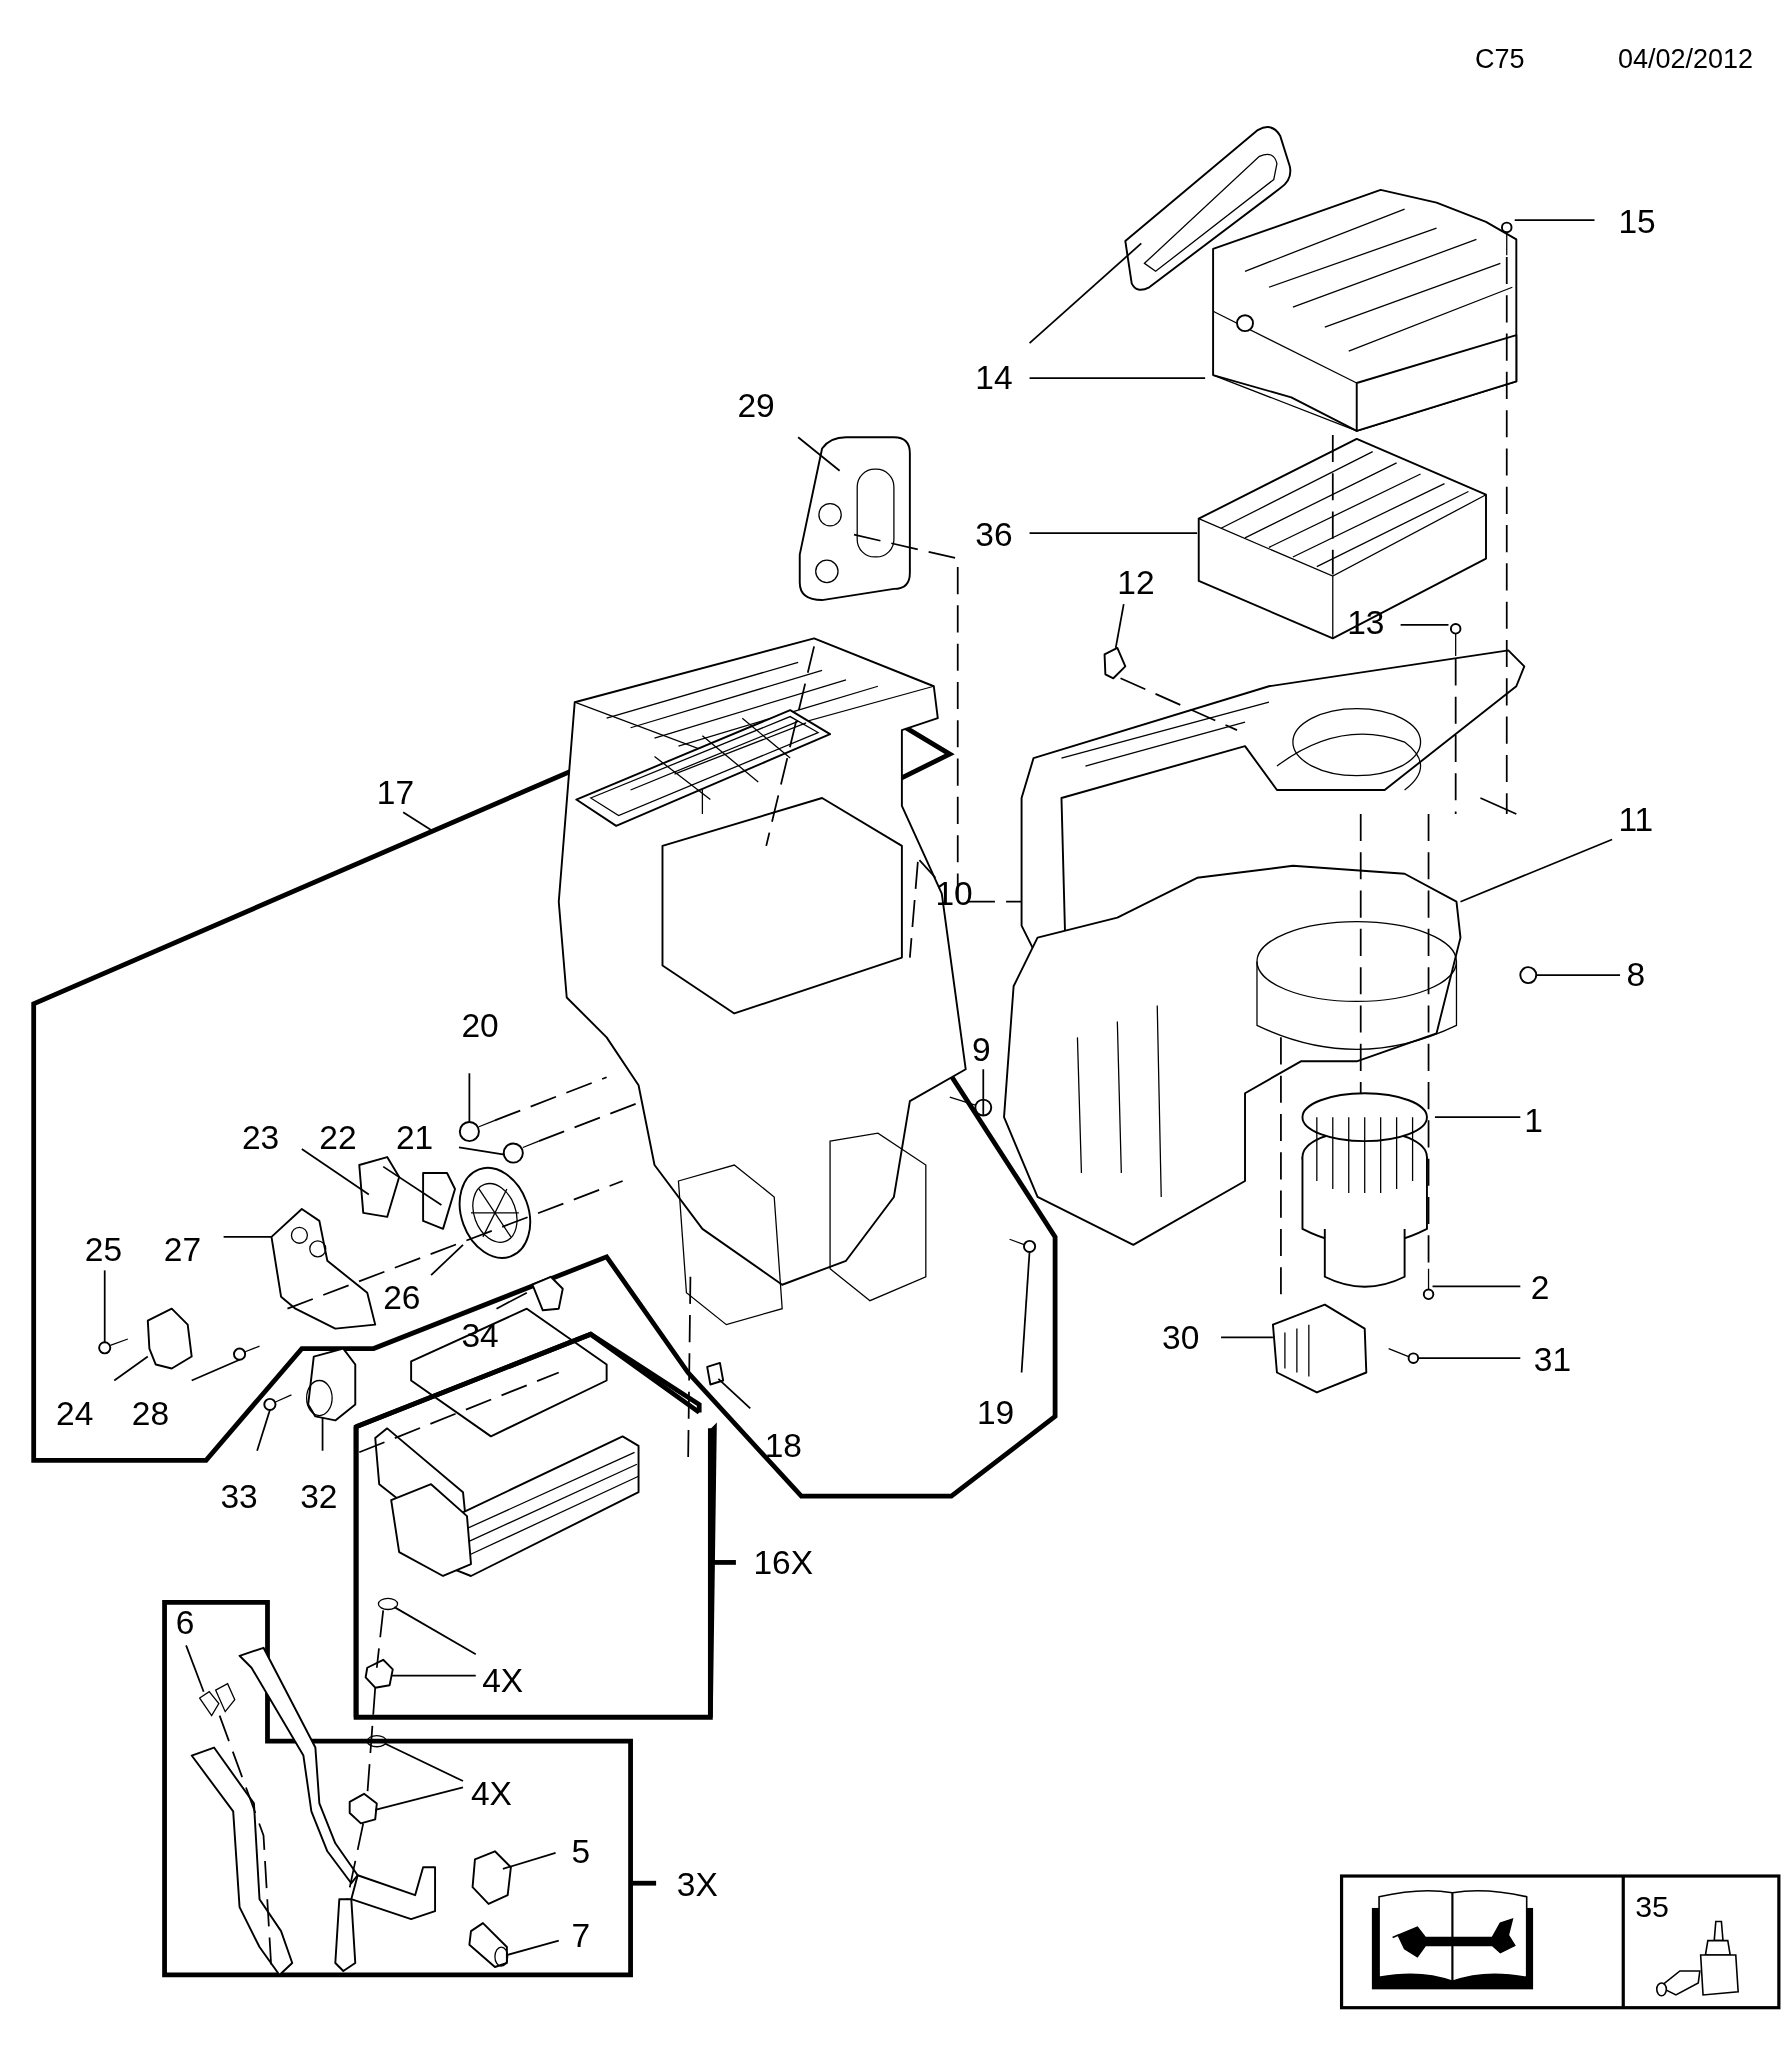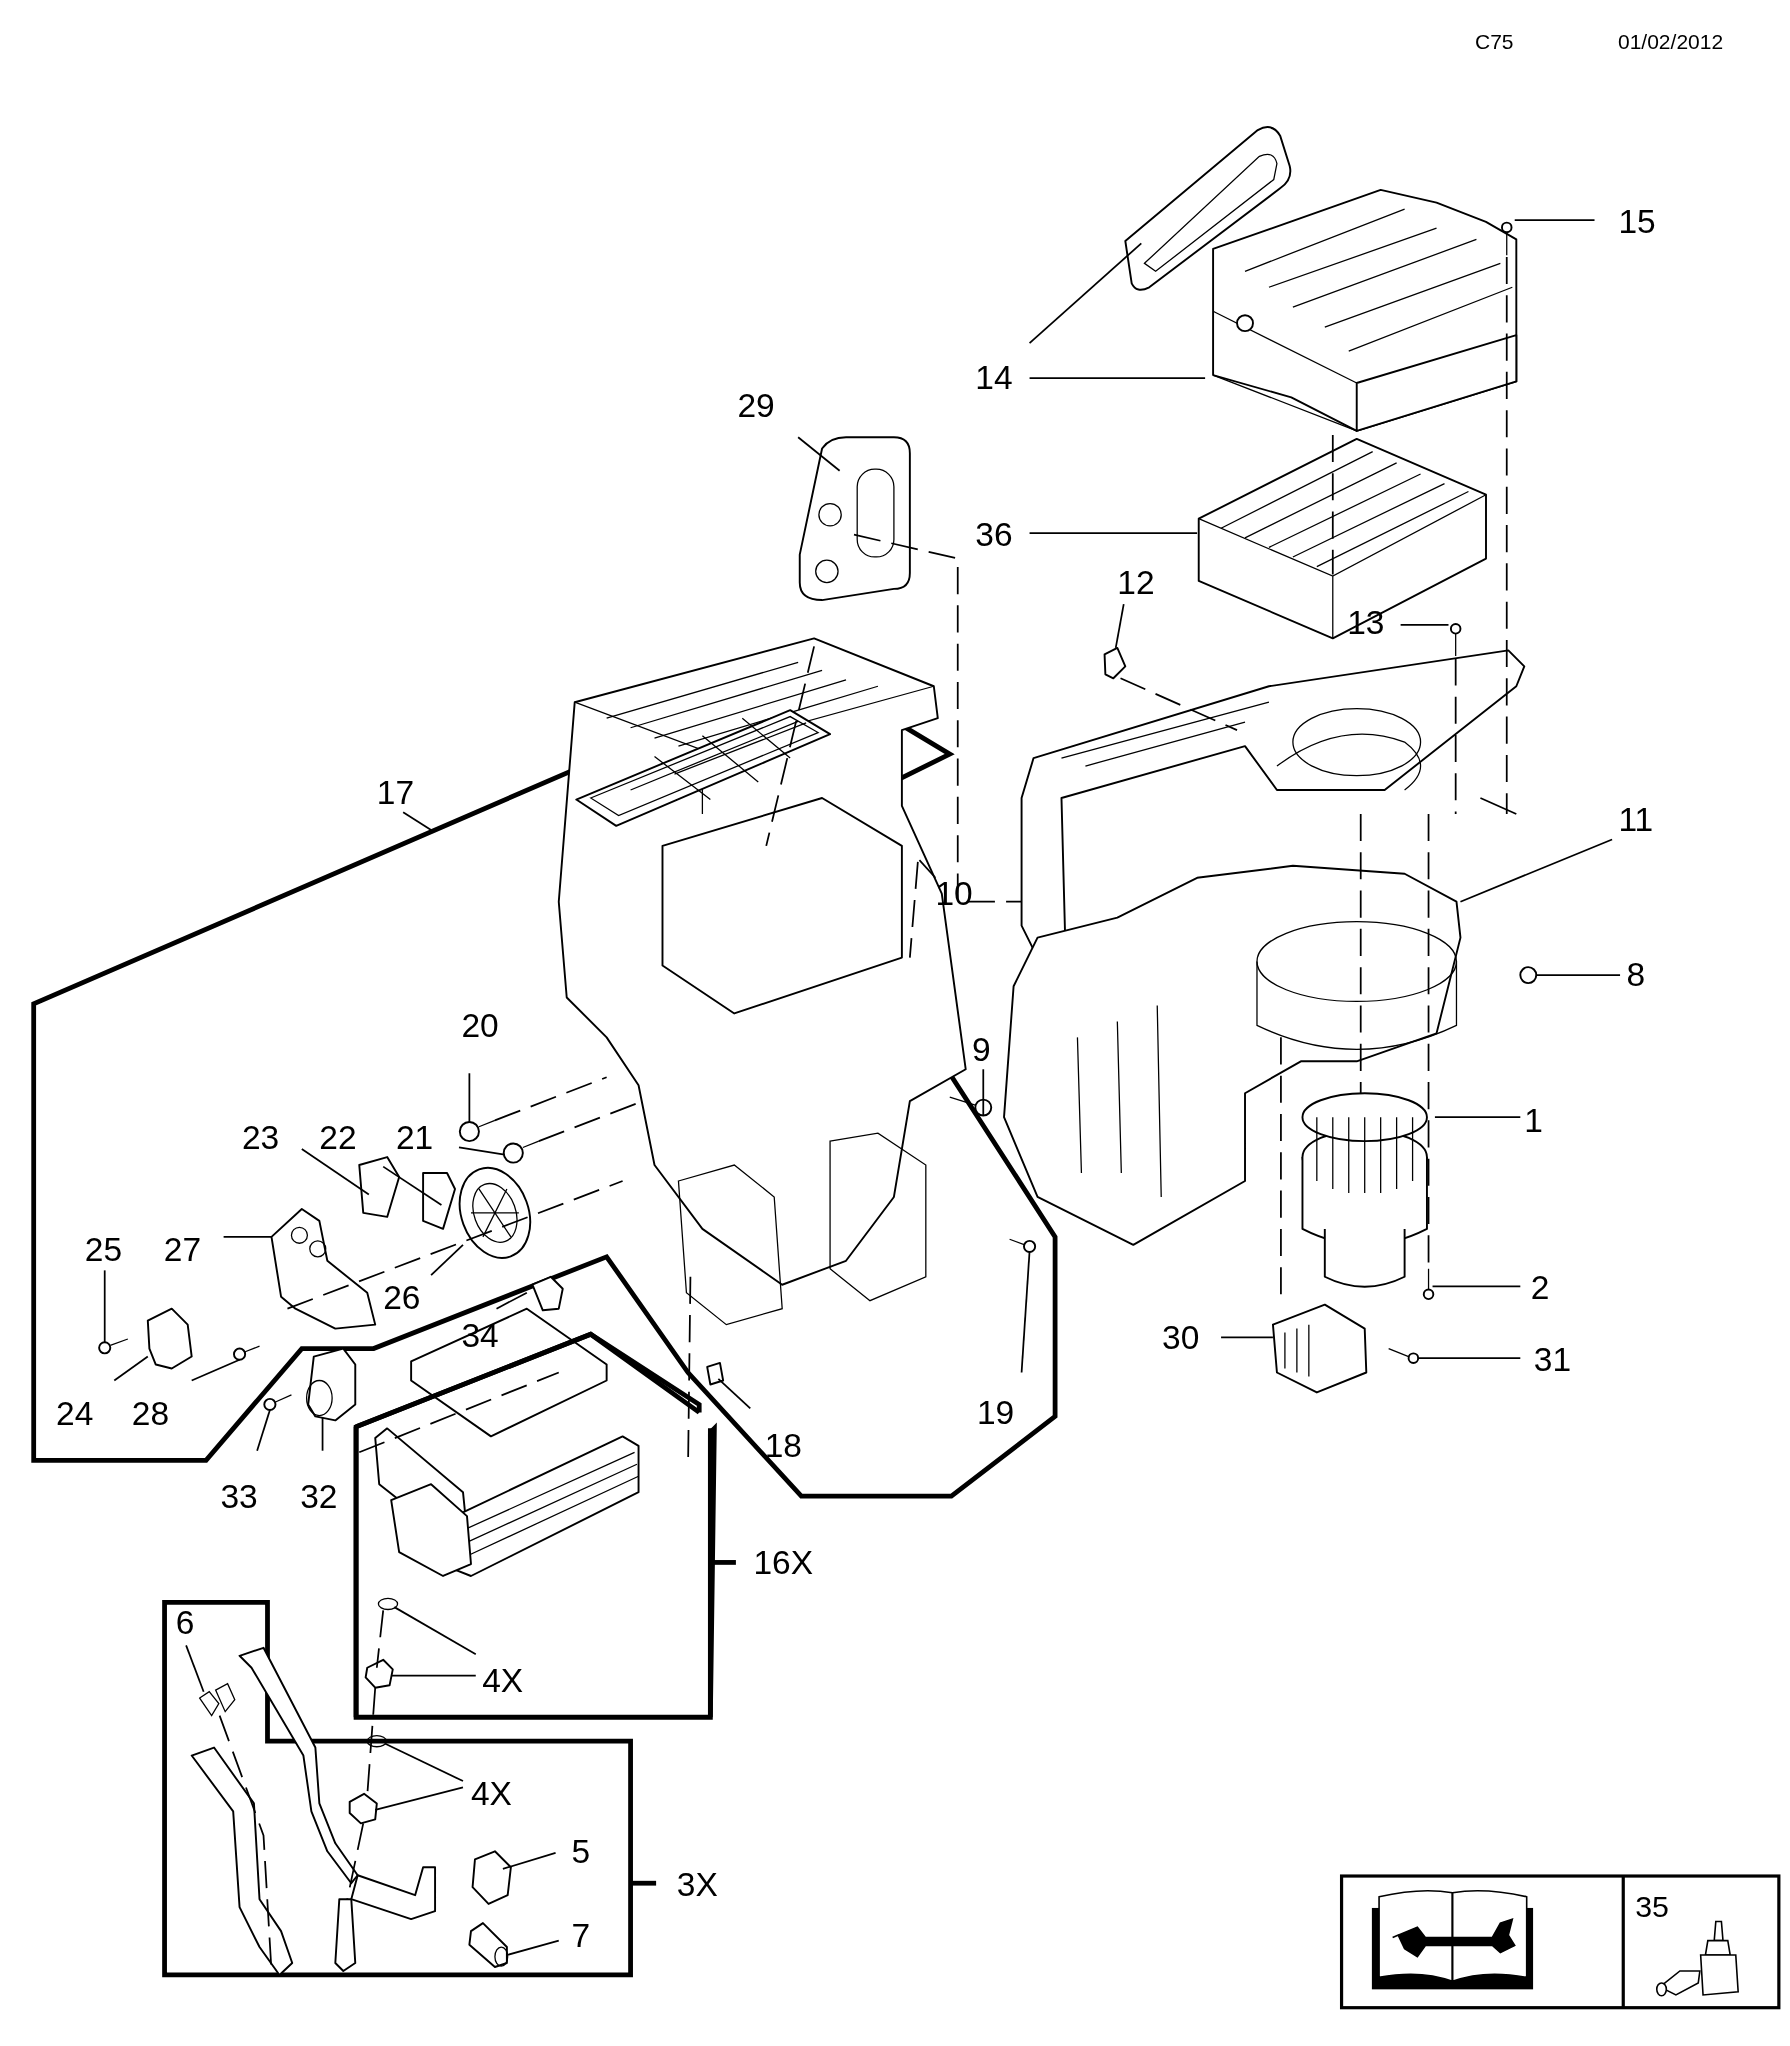--- a/index.html
+++ b/index.html
@@ -1,31 +1,31 @@
 <!DOCTYPE html>
 <html style="font-size:12.8px"><head>
 <meta charset="utf-8">
 <style>
   html, body { margin: 0; padding: 0; background: #ffffff; }
   body { width: 1791px; height: 2046px; position: relative; overflow: hidden; font-family: "Liberation Sans", sans-serif; }
   #diagram { position: absolute; left: 0; top: 0; }
-  .hdr { position: absolute; top: 30px; font-size: 21px; color: #000; }
+  .hdr { position: absolute; top: 44px; font-size: 27px; color: #000; }
   .lbl { font-family: "Liberation Sans", sans-serif; font-size: 42px; fill: #000; }
   .frame { fill: none; stroke: #000; stroke-width: 6; }
   .lead { fill: none; stroke: #000; stroke-width: 2.2; }
   .dash { fill: none; stroke: #000; stroke-width: 2.2; stroke-dasharray: 34 14; }
   .part { fill: #fff; stroke: #000; stroke-width: 2.4; stroke-linejoin: round; }
   .thin { fill: none; stroke: #000; stroke-width: 1.6; }
   .solid { fill: #000; stroke: #000; stroke-width: 2; }
 </style>
 </head>
 <body>
 
 <div class="hdr" style="left:1475px;">C75</div>
-<div class="hdr" style="left:1618px;">01/02/2012</div>
+<div class="hdr" style="left:1618px;">04/02/2012</div>
 
 <svg id="diagram" width="1791" height="2046" viewBox="0 0 2244 2564">
 
   <path class="frame" d="M42 1258 L42 1830 L258 1830 L380 1685 L468 1685 L760 1575 L862 1720 L1004 1875 L1192 1875 L1320 1775 L1320 1550 L1180 1330 L1180 1145 L990 1040 L990 1030 L1060 1030 L1060 1030 L1075 1035 L1075 1020 L990 1040 L1000 1048 L1004 1000 L1200 950 L1200 950 L990 1045" style="display:none"></path>
   <path class="frame" d="M42 1830 L42 1258 L1012 838 L1190 945 L988 1045 L1180 1150 L1180 1330 L1322 1550 L1322 1775 L1192 1875 L1004 1875 L862 1720 L760 1575 L468 1690 L378 1690 L258 1830 Z"></path>
   <path class="frame" d="M446 2152 L446 1788 L740 1672 L876 1760 L876 1770 M895 1790 L890 1795 L890 2152 Z"></path>
   <path class="frame" d="M446 1788 L446 2152 L890 2152 L890 1790 M876 1770 L740 1672 L446 1788"></path>
   <line class="frame" x1="890" y1="1958" x2="922" y2="1958"></line>
 
   <path class="frame" d="M206 2008 L206 2475 L790 2475 L790 2182 L335 2182 L335 2008 Z"></path>

